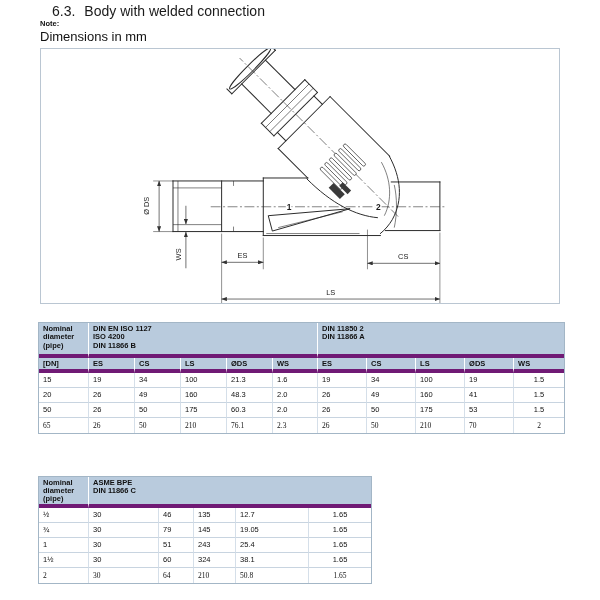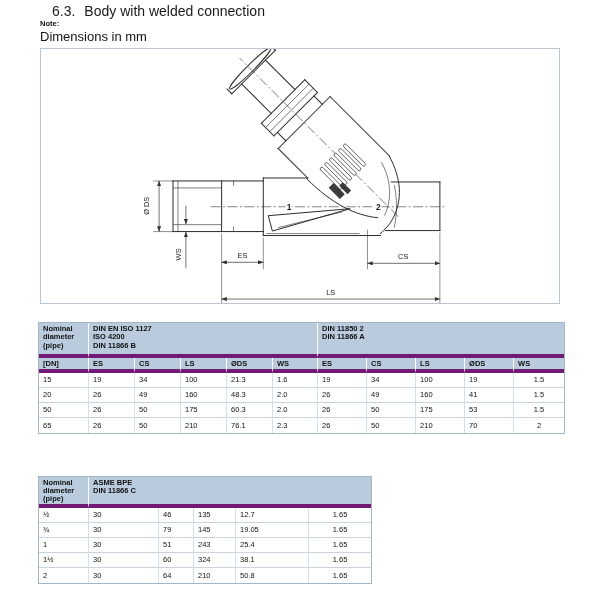--- a/index.html
+++ b/index.html
@@ -21,21 +21,21 @@
   .dm { stroke:#333; stroke-width:0.7; fill:none; }
   .xt { stroke:#333; stroke-width:0.55; fill:none; }
   .dim-txt { font-size:7.5px; }
   .marker-txt { font-size:8.5px; font-weight:bold; paint-order:stroke; stroke:#fff; stroke-width:3px; }
 
   table.dim-table { position:absolute; border-collapse:separate; border-spacing:0; border:1px solid #a3b6c6; table-layout:fixed; background:#fff; font-size:7.5px; color:#111; }
   .dim-table th { background:#b9cbdd; font-weight:bold; text-align:left; vertical-align:top; padding:2px 4px 1px 4px; border-right:1px solid #fff; border-bottom:4px solid #701a75; line-height:1.12; overflow:hidden; }
   .dim-table th:last-child { border-right:none; }
   .dim-table td { padding:1px 4px; border-right:1px solid #d5dfe9; border-bottom:1px solid #c8d4e0; vertical-align:middle; line-height:1.1; overflow:hidden; }
   .dim-table td:last-child { border-right:none;text-align:center; }
-  .dim-table tr:last-child td { border-bottom:none; }
+  .dim-table tr:last-child td { border-bottom:none;font-family:Liberation Serif, serif; }
   .hdr-line { display:block; }
   #t1 .group-row th { height:35px; }
   #t1 .sub-row th { height:14px; }
   #t2 .group-row th { height:29px; line-height:1.08; }
   #t2 .sub-row th { height:13px; }
   .data-row { height:15px; }
 </style>
 </head>
 <body>
 

